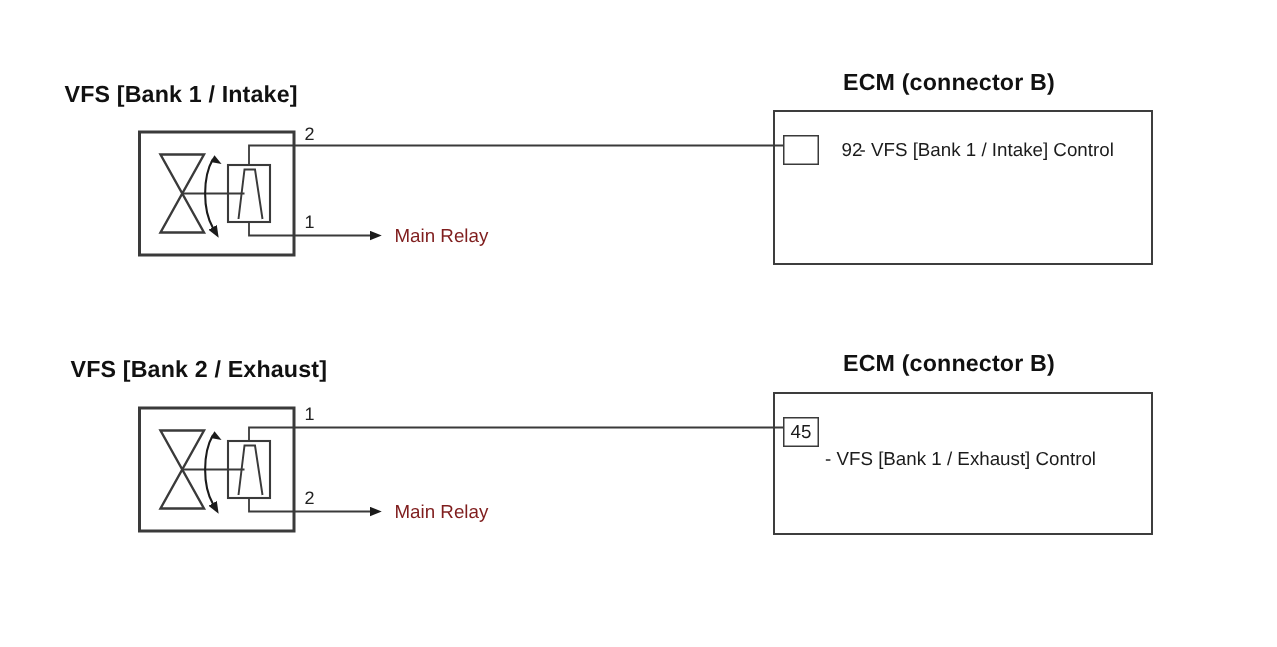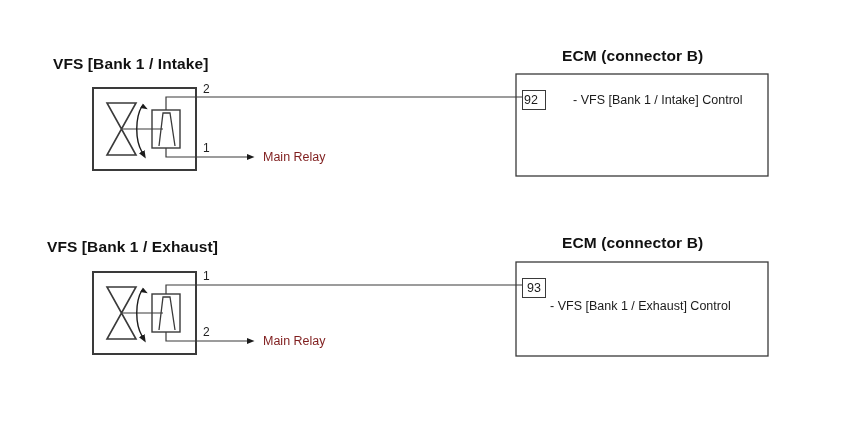--- a/index.html
+++ b/index.html
@@ -117,49 +117,49 @@
       <polyline points="166,332 166,341 196,341" fill="none" stroke="#3a3a3a" stroke-width="1.2"></polyline>
     </g>
 
     <line x1="196" y1="285" x2="522" y2="285" stroke="#3a3a3a" stroke-width="1.2"></line>
 
     <line x1="196" y1="341" x2="247" y2="341" stroke="#3a3a3a" stroke-width="1.2" marker-end="url(#arrowSolid)"></line>
 
     <rect x="516" y="262" width="252" height="94" fill="none" stroke="#3a3a3a" stroke-width="1.3"></rect>
   </svg>
 
-  <div class="lbl title-bold" style="left:53px; top:56px;text-align:right;">VFS [Bank 1 / Intake]</div>
+  <div class="lbl title-bold" style="left:43px; top:56px;text-align:right;">VFS [Bank 1 / Intake]</div>
 
   <div class="lbl pin-num" style="left:203px; top:83px;">2</div>
 
   <div class="lbl pin-num" style="left:203px; top:142px;">1</div>
 
   <div class="lbl relay-lbl" style="left:263px; top:151px;">Main Relay</div>
 
   <div class="lbl title-bold" style="left:562px; top:48px;">ECM (connector B)</div>
 
   <div class="ecm-pin-box" style="left:522px; top:90px; width:24px; height:20px;"></div>
-  <div class="ecm-pin-num" style="left:522px; top:94px; width:18px;">92</div>
+  <div class="ecm-pin-num" style="left:522px; top:94px; width:18px;padding-left:37px;">92</div>
 
   <div class="lbl ecm-pin-text" style="left:550px; top:94px;margin-left:23px;">
     <span>-</span>
     <span>VFS [Bank 1 / Intake] Control</span>
   </div>
 
-  <div class="lbl title-bold" style="left:47px; top:239px;">VFS [Bank 1 / Exhaust]</div>
+  <div class="lbl title-bold" style="left:47px; top:239px;">VFS [Bank 2 / Exhaust]</div>
 
   <div class="lbl pin-num" style="left:203px; top:270px;">1</div>
 
   <div class="lbl pin-num" style="left:203px; top:326px;">2</div>
 
   <div class="lbl relay-lbl" style="left:263px; top:335px;">Main Relay</div>
 
   <div class="lbl title-bold" style="left:562px; top:235px;">ECM (connector B)</div>
 
   <div class="ecm-pin-box" style="left:522px; top:278px; width:24px; height:20px;"></div>
-  <div class="ecm-pin-num" style="left:522px; top:282px; width:24px;">93</div>
+  <div class="ecm-pin-num" style="left:522px; top:282px; width:24px;">45</div>
 
   <div class="lbl ecm-pin-text" style="left:550px; top:300px;">
     <span>-</span>
     <span>VFS [Bank 1 / Exhaust] Control</span>
   </div>
 
 </div>
 
 </body></html>

